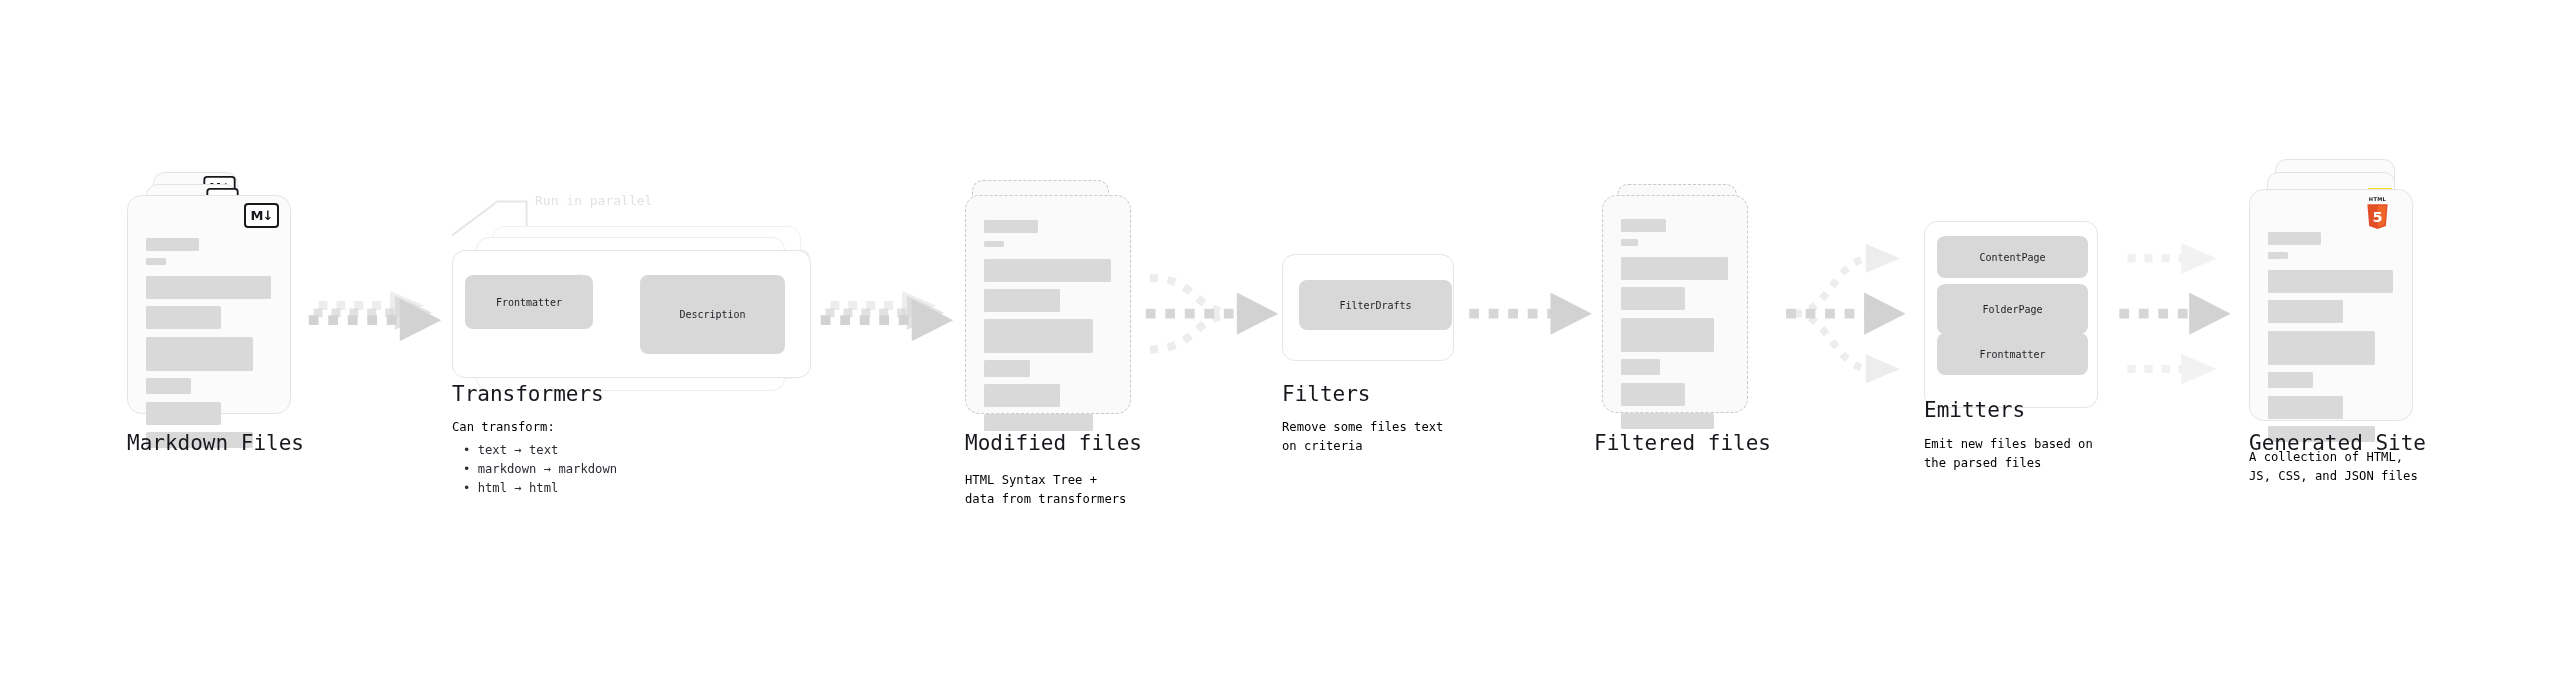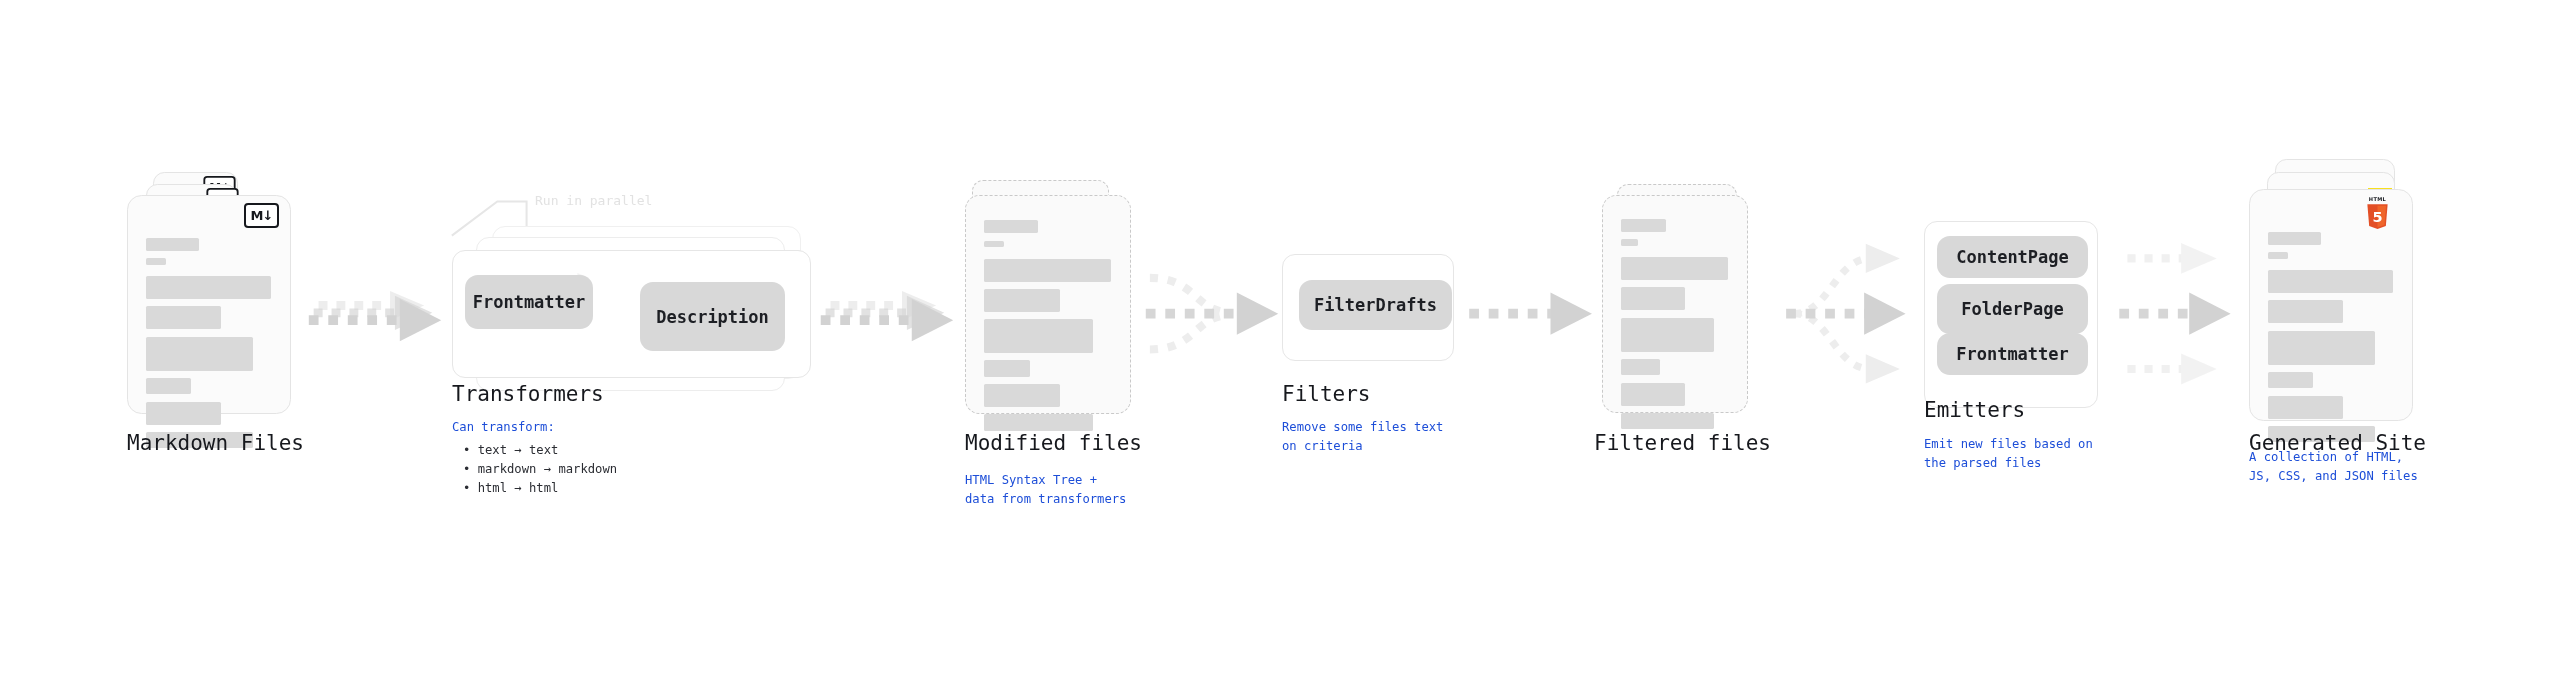--- a/index.html
+++ b/index.html
@@ -32,30 +32,30 @@
   .cssbadge{position:absolute;width:19.5px;height:7.3px;background:#264de4;}
   .cssbadge .txt{
     position:absolute;top:-6.5px;left:0;width:19.5px;text-align:center;
     font-size:4.9px;font-weight:700;color:#1b2a6b;letter-spacing:-0.2px;
     font-family:"DejaVu Sans","Liberation Sans",sans-serif;
   }
 
   
   .groupbox{position:absolute;border:1.6px solid #e6e6e6;border-radius:13px;background:#ffffff;box-sizing:border-box;}
   .chip{
-    position:absolute;background:#d8d8d8;border-radius:13px;
+    position:absolute;background:#d8d8d8;border-radius:8px;
     display:flex;align-items:center;justify-content:center;
-    font-size:17px;color:#1d1f24;white-space:nowrap;font-weight:bold;
+    font-size:10px;color:#1d1f24;white-space:nowrap;
   }
   .chip.ghost{background:#e9e9e9;}
   .chip.ghost2{background:#eeeeee;}
 
   
   .title{position:absolute;font-size:21px;color:#16181d;white-space:nowrap;letter-spacing:0px;}
-  .sub{position:absolute;font-size:12.2px;color:#1d4ed8;line-height:1.55;white-space:pre;}
+  .sub{position:absolute;font-size:12.2px;color:#000000;line-height:1.55;white-space:pre;}
   .bullets{position:absolute;font-size:12.2px;color:#2b2d33;line-height:1.55;white-space:pre;}
 
   
   .parallel-label{position:absolute;font-size:13px;color:#e2e2e2;white-space:nowrap;}
 
   svg{position:absolute;overflow:visible;}
   .arrowlayer{position:absolute;left:0;top:0;width:2576px;height:681px;pointer-events:none;}
 </style>
 </head>
 <body>
@@ -188,21 +188,21 @@
         <line x1="-6" y1="28" x2="56" y2="28" stroke="#d4d4d4" stroke-width="3"></line>
         <polygon points="54,22 68,28 54,34" fill="#d4d4d4"></polygon>
       </g>
       <g opacity="1">
         <line x1="-14" y1="46" x2="52" y2="46" stroke="#cfcfcf" stroke-width="3"></line>
         <polygon points="50,39 66,46 50,53" fill="#cfcfcf"></polygon>
       </g>
     </svg>
 
     <div class="chip" style="left:465px;top:275px;width:128px;height:54px;">Frontmatter</div>
-    <div class="chip" style="left:640px;top:282px;width:145px;height:69px;">Description</div>
+    <div class="chip" style="left:640px;top:275px;width:145px;height:79px;">Description</div>
 
     <div class="title" style="left:452px;top:382px;">Transformers</div>
     <div class="sub" style="left:452px;top:418px;">Can transform:</div>
     <div class="bullets" style="left:463px;top:441px;" id="tf-bullets"><div>• text → text</div><div>• markdown → markdown</div><div>• html → html</div></div>
   </div>
 
   <div class="node">
     <div class="doc dashed" style="left:972px;top:180px;width:137px;height:41px;border-radius:11.4px;"></div>
     <div class="doc dashed" style="left:965px;top:195px;width:166px;height:219px;">
       <div class="bars" id="mod-bars" style="top:24.4px;">

